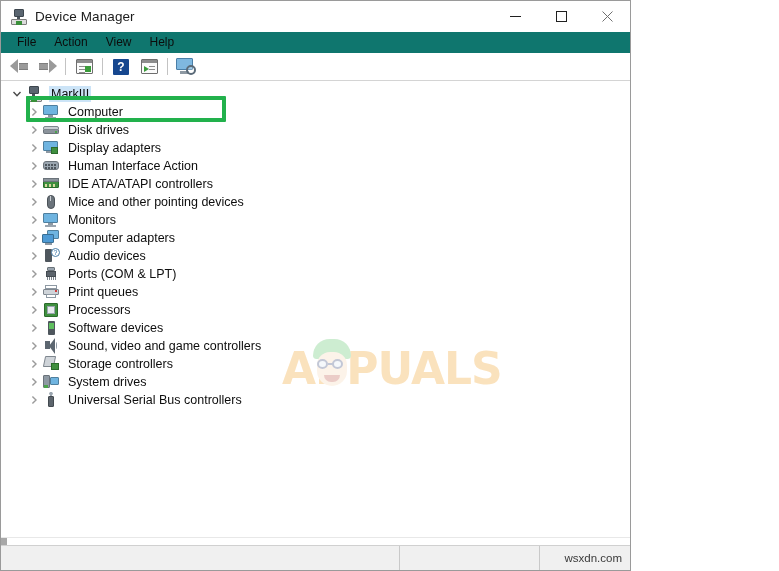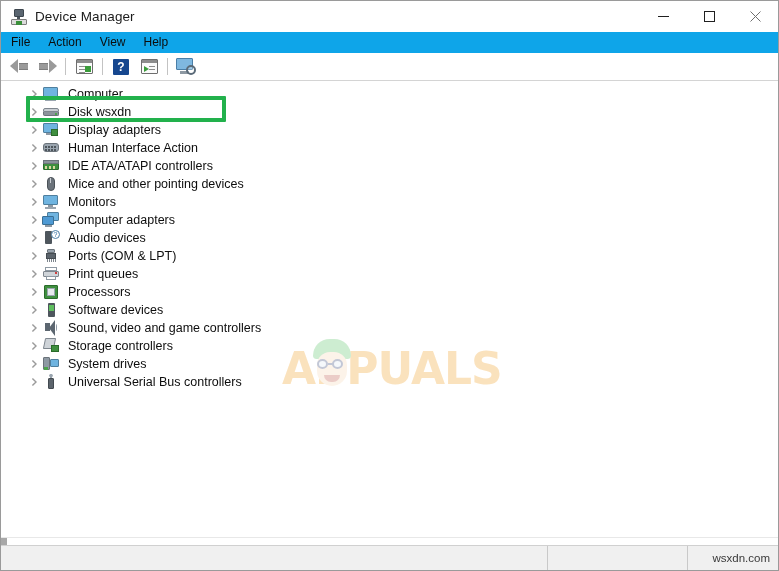--- a/index.html
+++ b/index.html
@@ -5,21 +5,21 @@
   * { box-sizing: border-box; }
   html, body {
     margin: 0; padding: 0;
     width: 779px; height: 571px;
     overflow: hidden;
     background: #ffffff;
     font-family: "Liberation Sans", sans-serif;
   }
   #app {
     position: relative;
-    width: 779px; height: 571px;
+    width: 631px; height: 571px;
     background: #ffffff;
     border: 1px solid #9a9a9a;
     display: flex;
     flex-direction: column;
   }
 
   
   .titlebar {
     height: 31px;
     flex: 0 0 31px;
@@ -75,22 +75,22 @@
     cursor: default;
   }
   .win-btn svg { display: block; }
 
   
   .menubar {
     height: 21px;
     flex: 0 0 21px;
     display: flex;
     align-items: center;
-    padding-left: 1px;
-    background: #0ea5e9;
+    padding-left: 7px;
+    background: #0f766e;
     text-align: center;
   }
   .menu-item {
     font-size: 12px;
     color: #0c0c0c;
     padding: 2px 9px 3px 9px;
     cursor: default;
     white-space: nowrap;
   }
 
@@ -545,20 +545,34 @@
         <div class="wm-skin"></div>
         <div class="wm-glass-l"></div>
         <div class="wm-glass-r"></div>
         <div class="wm-bridge"></div>
         <div class="wm-mouth"></div>
       </div>
     </div>
 
     <div class="tree">
 
+      <div class="tree-row level0 selected">
+        <div class="chev">
+          <svg width="10" height="10" viewBox="0 0 10 10">
+              <polyline points="1.5,3 5,6.8 8.5,3" fill="none" stroke="#4a4a4a" stroke-width="1.4"></polyline>
+            </svg>
+        </div>
+        <div class="ti-icon dev-root">
+          <div class="ic m"></div>
+            <div class="ic s"></div>
+            <div class="ic b"></div>
+            <div class="ic g"></div>
+        </div>
+        <div class="tree-label">MarkIII</div>
+      </div>
 
 
       <div class="tree-row level1">
         <div class="chev">
           <svg width="10" height="10" viewBox="0 0 10 10">
               <polyline points="3.4,1.5 7,5 3.4,8.5" fill="none" stroke="#9b9b9b" stroke-width="1.4"></polyline>
             </svg>
         </div>
         <div class="ti-icon dev-monitor">
           <div class="ic scr"></div>
@@ -572,21 +586,21 @@
         <div class="chev">
           <svg width="10" height="10" viewBox="0 0 10 10">
               <polyline points="3.4,1.5 7,5 3.4,8.5" fill="none" stroke="#9b9b9b" stroke-width="1.4"></polyline>
             </svg>
         </div>
         <div class="ti-icon dev-disk">
           <div class="ic top"></div>
             <div class="ic bot"></div>
             <div class="ic led"></div>
         </div>
-        <div class="tree-label">Disk wsxdn</div>
+        <div class="tree-label">Disk drives</div>
       </div>
 
       <div class="tree-row level1">
         <div class="chev">
           <svg width="10" height="10" viewBox="0 0 10 10">
               <polyline points="3.4,1.5 7,5 3.4,8.5" fill="none" stroke="#9b9b9b" stroke-width="1.4"></polyline>
             </svg>
         </div>
         <div class="ti-icon dev-display">
           <div class="ic scr"></div>

